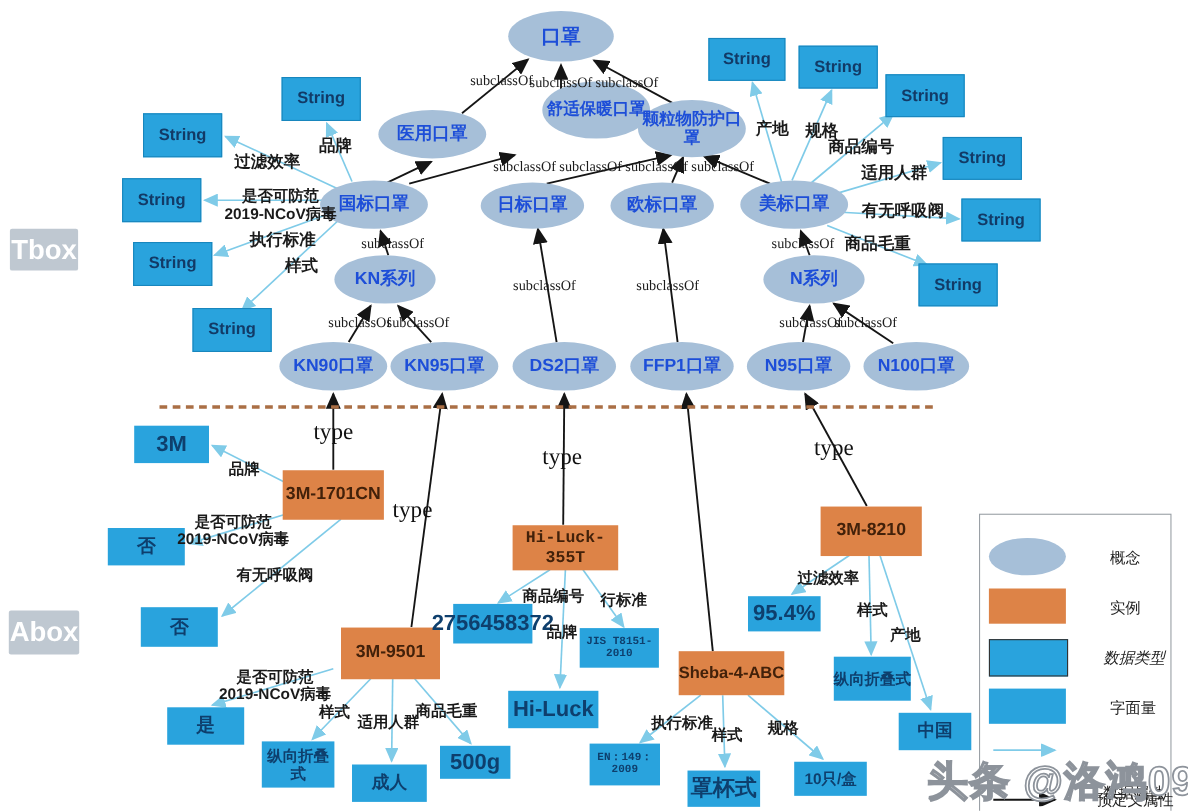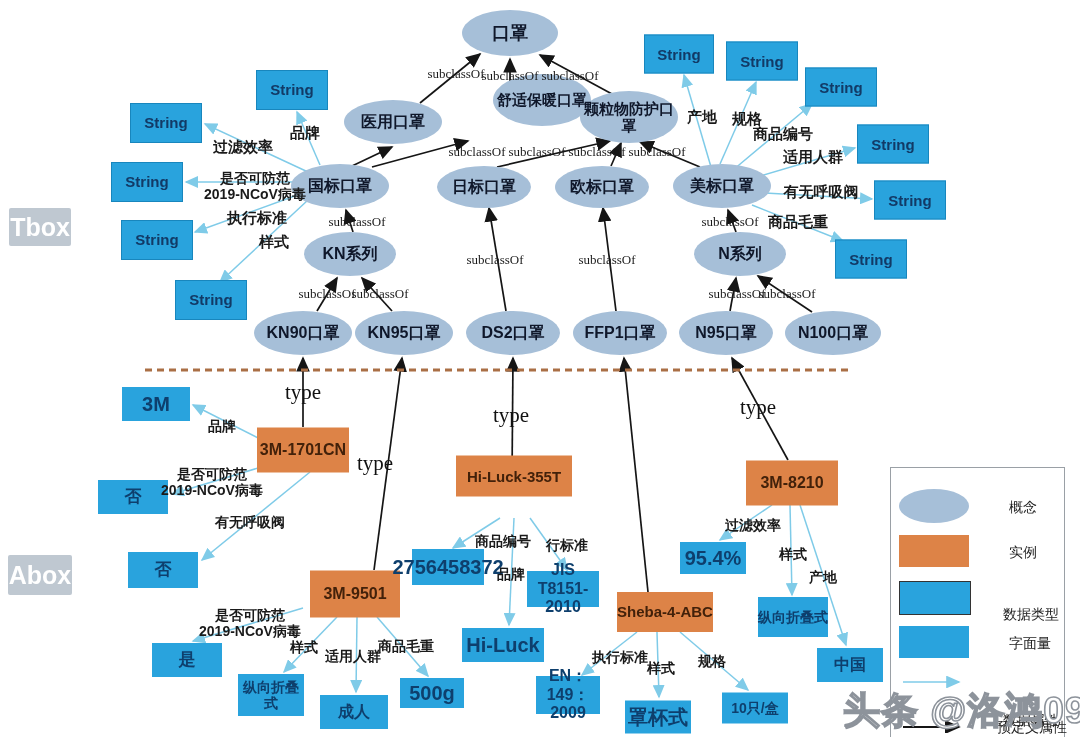--- a/index.html
+++ b/index.html
@@ -4,26 +4,26 @@
 <style>
   html,body{margin:0;padding:0;}
   body{
     width:1080px;height:737px;position:relative;overflow:hidden;
     background:#ffffff;
     font-family:"Liberation Sans","DejaVu Sans",sans-serif;
   }
   svg.edges{position:absolute;left:0;top:0;z-index:1;}
   .n{position:absolute;transform:translate(-50%,-50%);display:flex;flex-direction:column;
      align-items:center;justify-content:center;text-align:center;z-index:2;line-height:1.15;}
-  .ellipse{background:#a6bfd8;border-radius:50%;color:#0f172a;font-weight:bold;font-size:16px;}
+  .ellipse{background:#a6bfd8;border-radius:50%;color:#1d4ed8;font-weight:bold;font-size:16px;}
   .ellipse.small{font-size:15px;}
   .dt{background:#29a3dd;border:1px solid #1886bd;color:#123a66;font-weight:bold;font-size:15px;}
   .inst{background:#dd8347;color:#42210a;font-weight:bold;font-size:16px;}
   .lit{background:#29a3dd;color:#0e3f6d;font-weight:bold;font-size:20px;}
-  .lit.tiny{font-size:16px;}
+  .lit.tiny{font-size:10px;font-family:Liberation Mono, monospace;}
   .sc{font-family:"Liberation Serif","DejaVu Serif",serif;font-size:13px;color:#1b1b1b;white-space:nowrap;}
   .ty{font-family:"Liberation Serif","DejaVu Serif",serif;font-size:21px;color:#111;white-space:nowrap;}
   .pl{font-size:14px;color:#1a1a1a;font-weight:bold;white-space:nowrap;}
   .pl2{font-size:14px;color:#1a1a1a;font-weight:bold;white-space:nowrap;}
   .seclab{background:#bfc8d1;color:#ffffff;font-weight:bold;font-size:25px;border-radius:2px;}
   .legend{position:absolute;left:890px;top:467px;width:173px;height:270px;
           border:1px solid #9aa0a6;background:#fff;z-index:3;}
   .legend .lrow-label{position:absolute;font-size:14px;color:#222;white-space:nowrap;z-index:4;}
   .lsw{position:absolute;z-index:4;}
   .watermark{position:absolute;left:843px;top:686px;z-index:10;
@@ -130,21 +130,21 @@
 <div class="n dt" style="left:211px;top:300px;width:70px;height:38px;">String</div>
 <div class="n dt" style="left:679px;top:54px;width:68px;height:37px;">String</div>
 <div class="n dt" style="left:762px;top:61px;width:70px;height:37px;">String</div>
 <div class="n dt" style="left:841px;top:87px;width:70px;height:37px;">String</div>
 <div class="n dt" style="left:893px;top:144px;width:70px;height:37px;">String</div>
 <div class="n dt" style="left:910px;top:200px;width:70px;height:37px;">String</div>
 <div class="n dt" style="left:871px;top:259px;width:70px;height:37px;">String</div>
 
 <div class="n inst" style="left:303px;top:450px;width:92px;height:45px;">3M-1701CN</div>
 <div class="n inst" style="left:355px;top:594px;width:90px;height:47px;">3M-9501</div>
-<div class="n inst" style="left:514px;top:476px;width:116px;height:41px;font-size:15px;">Hi-Luck-355T</div>
+<div class="n inst" style="left:514px;top:498px;width:96px;height:41px;font-size:15px;font-family:Liberation Mono, monospace;">Hi-Luck-355T</div>
 <div class="n inst" style="left:665px;top:612px;width:96px;height:40px;font-size:15px;">Sheba-4-ABC</div>
 <div class="n inst" style="left:792px;top:483px;width:92px;height:45px;">3M-8210</div>
 
 <div class="n lit" style="left:156px;top:404px;width:68px;height:34px;">3M</div>
 <div class="n lit" style="left:133px;top:497px;width:70px;height:34px;font-size:17px;">否</div>
 <div class="n lit" style="left:163px;top:570px;width:70px;height:36px;font-size:17px;">否</div>
 <div class="n lit" style="left:187px;top:660px;width:70px;height:34px;font-size:17px;">是</div>
 <div class="n lit" style="left:271px;top:695px;width:66px;height:42px;font-size:14px;">纵向折叠式</div>
 <div class="n lit" style="left:354px;top:712px;width:68px;height:34px;font-size:16px;">成人</div>
 <div class="n lit" style="left:432px;top:693px;width:64px;height:30px;">500g</div>
@@ -216,21 +216,21 @@
 <div class="n pl2" style="left:753px;top:525px;">过滤效率</div>
 <div class="n pl2" style="left:793px;top:554px;">样式</div>
 <div class="n pl2" style="left:823px;top:577px;">产地</div>
 
 <div class="legend">
   <div class="lsw" style="left:8px;top:21px;width:70px;height:34px;border-radius:50%;background:#a6bfd8;"></div>
   <div class="lrow-label" style="left:118px;top:31px;">概念</div>
   <div class="lsw" style="left:8px;top:67px;width:70px;height:32px;background:#dd8347;"></div>
   <div class="lrow-label" style="left:118px;top:76px;">实例</div>
   <div class="lsw" style="left:8px;top:113px;width:70px;height:32px;background:#29a3dd;border:1px solid #333;"></div>
-  <div class="lrow-label" style="left:112px;top:138px;">数据类型</div>
+  <div class="lrow-label" style="left:112px;top:122px;font-style:italic;">数据类型</div>
   <div class="lsw" style="left:8px;top:158px;width:70px;height:32px;background:#29a3dd;"></div>
   <div class="lrow-label" style="left:118px;top:167px;">字面量</div>
   <svg class="lsw" style="left:10px;top:208px;" width="66" height="12">
     <defs>
         <marker id="lac" markerWidth="10" markerHeight="8" refX="8" refY="4" orient="auto">
           <path d="M0,0 L9,4 L0,8 z" fill="#7fcbe8"></path>
         </marker>
       </defs>
     <line x1="2" y1="6" x2="58" y2="6" stroke="#7fcbe8" stroke-width="1.6" marker-end="url(#lac)"></line>
   </svg>

